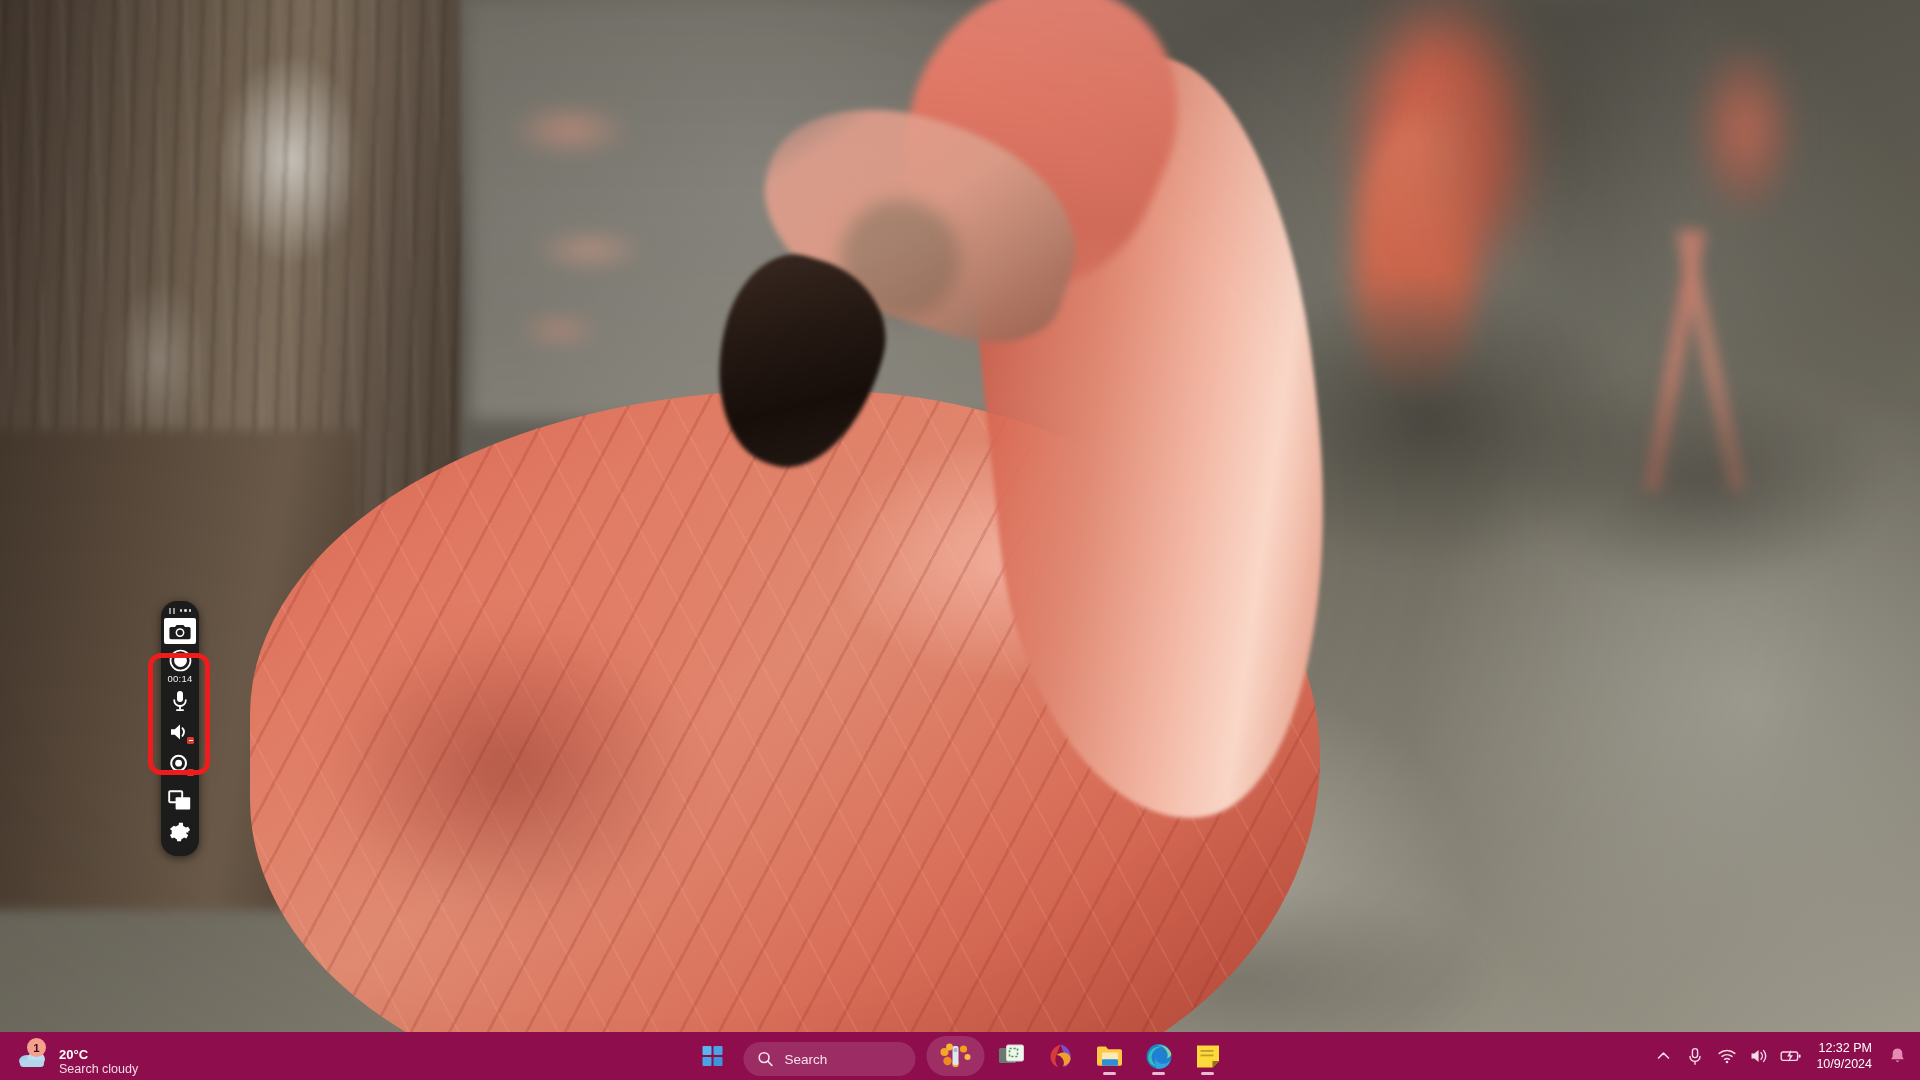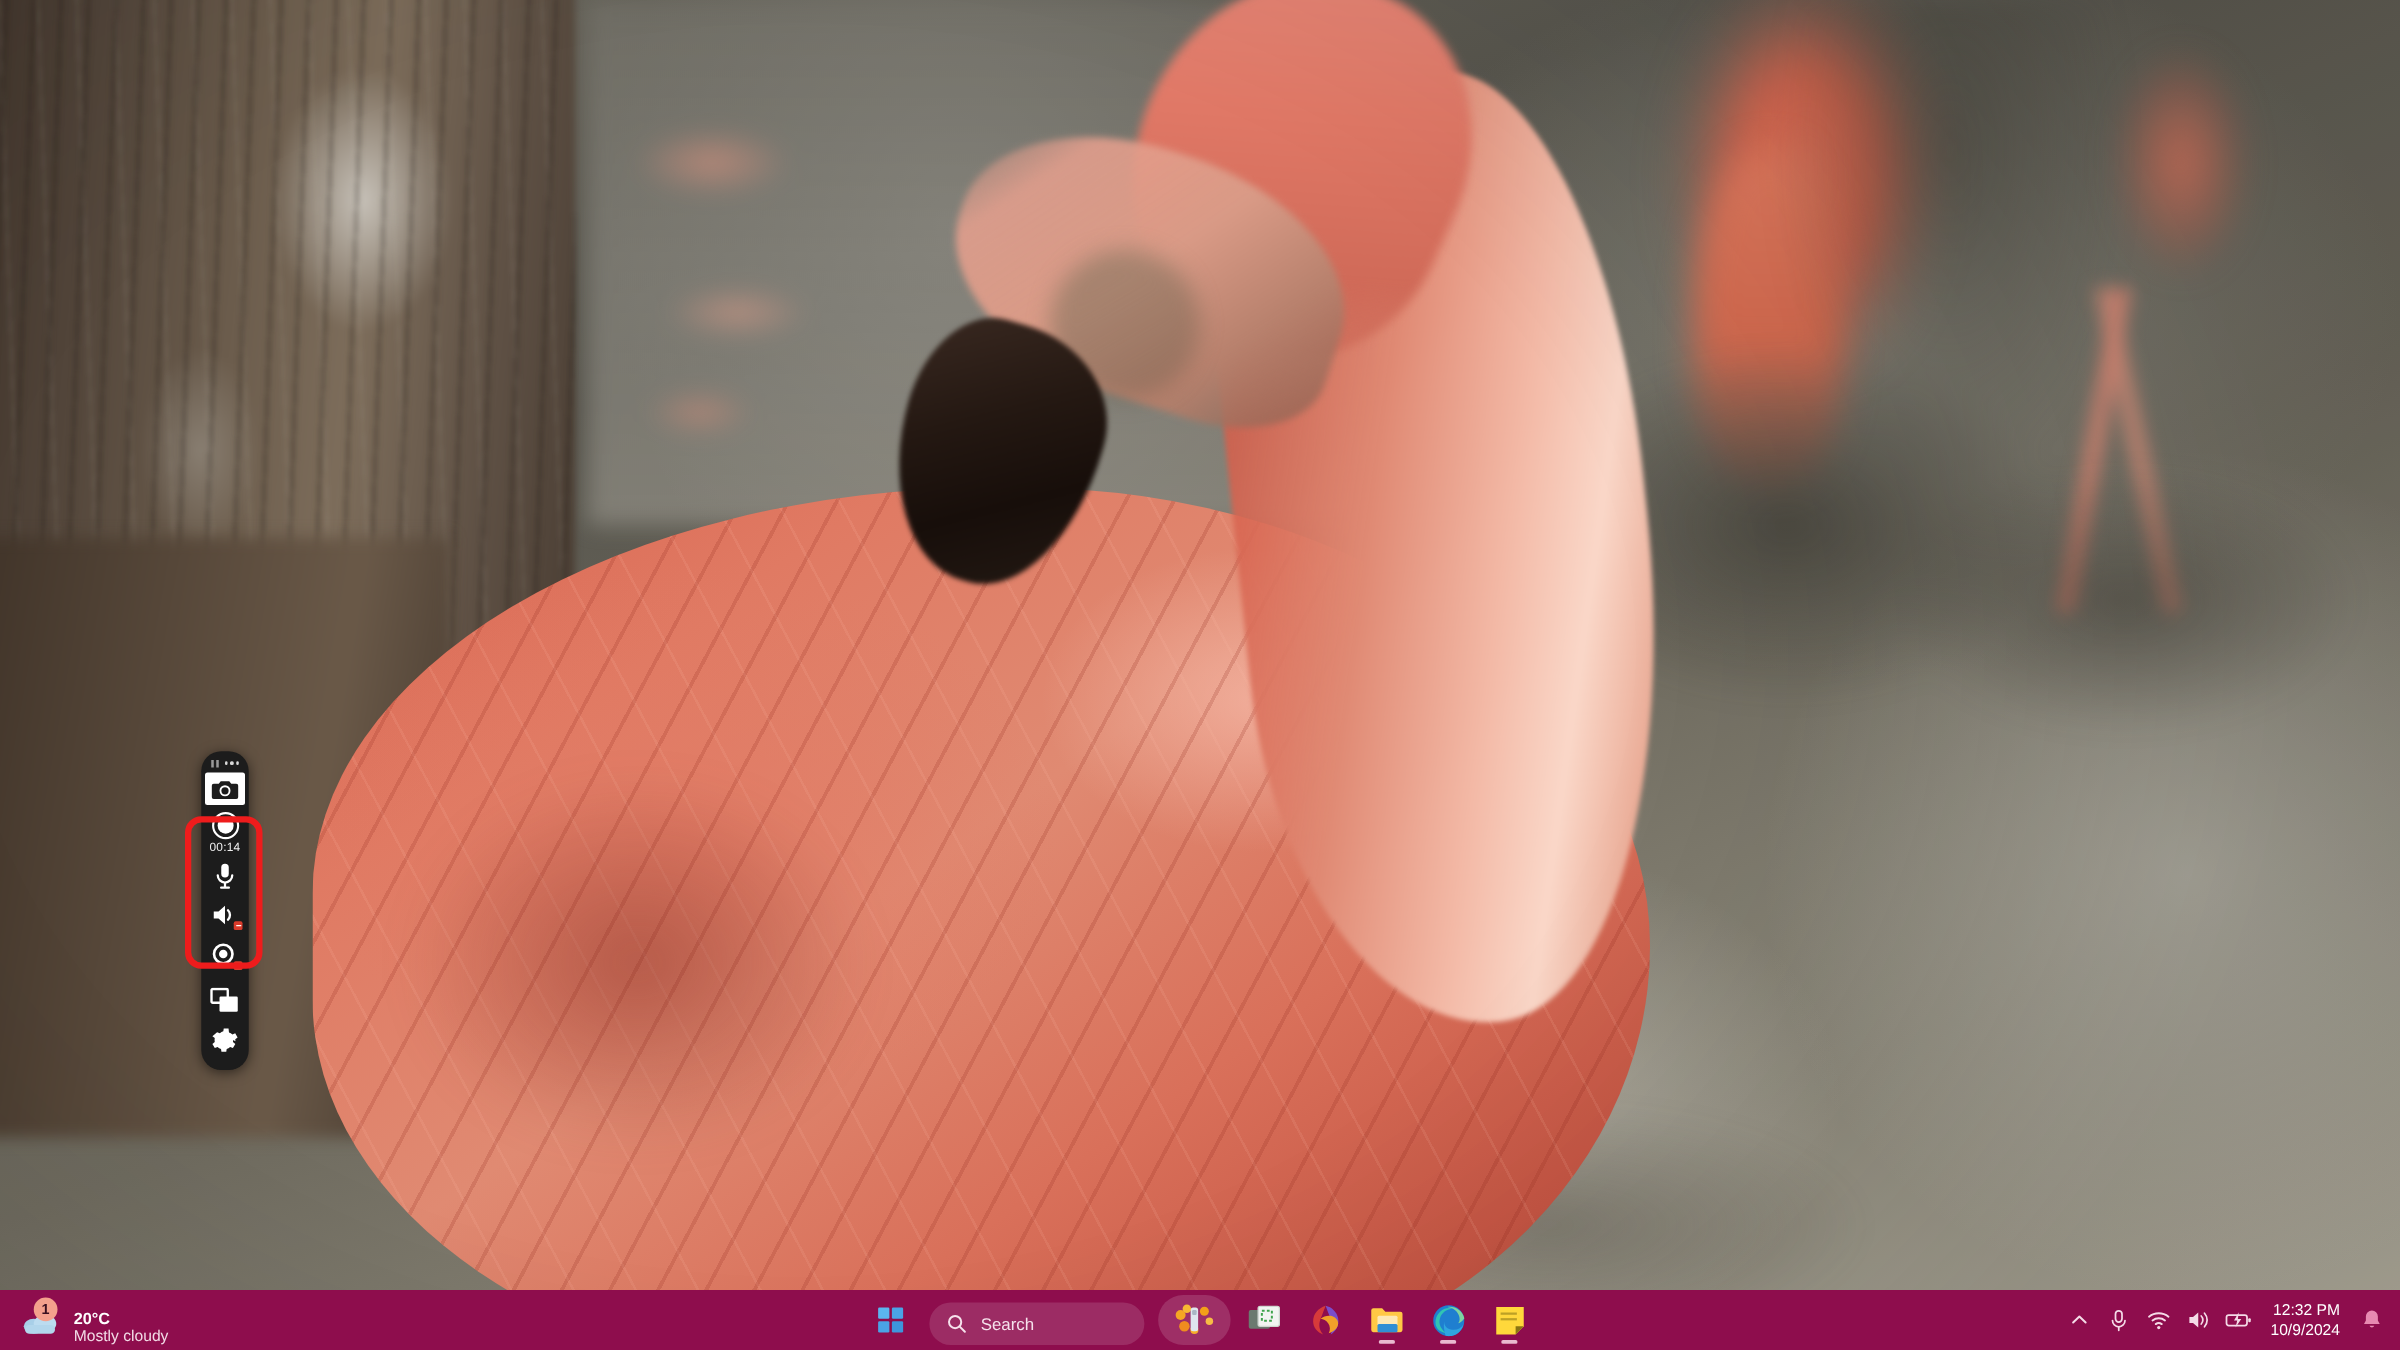--- a/index.html
+++ b/index.html
@@ -459,21 +459,21 @@
       <div class="weather-icon-wrap">
         <span class="weather-badge">1</span>
         <svg width="34" height="30" viewBox="0 0 34 30" style="position:absolute;left:0;top:4px;">
           <ellipse cx="11" cy="16" rx="8" ry="6" fill="#a8cfe8"></ellipse>
           <ellipse cx="20" cy="14" rx="9" ry="7" fill="#bcdcf0"></ellipse>
           <rect x="4" y="15" width="24" height="7" rx="3.5" fill="#b2d6ec"></rect>
         </svg>
       </div>
       <div class="weather-text">
         <div class="weather-temp">20°C</div>
-        <div class="weather-desc">Mostly cloudy</div>
+        <div class="weather-desc">Search cloudy</div>
       </div>
     </div>
 
     <div id="taskbar-center">
 
       <div class="tb-icon-btn">
         <span class="start-grid">
             <i></i>
             <i></i>
             <i></i>

